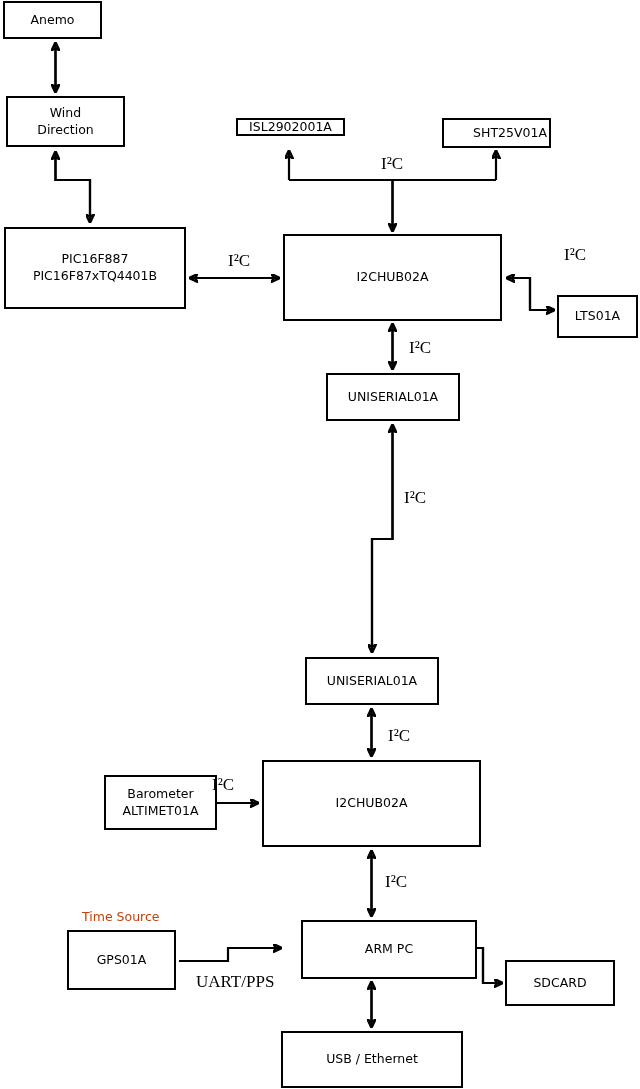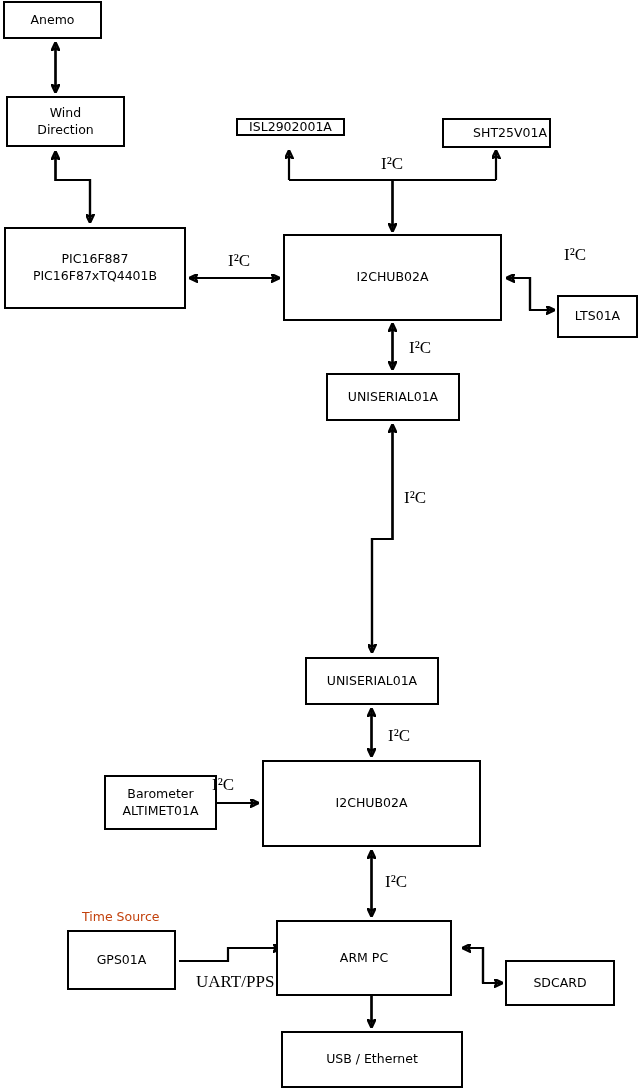--- a/index.html
+++ b/index.html
@@ -165,21 +165,21 @@
 
   <div class="node" style="left:76px; top:775px; width:113px; height:55px;margin-left:28px;">
     <span>Barometer
 ALTIMET01A</span>
   </div>
 
   <div class="node" style="left:67px; top:930px; width:109px; height:60px;">
     <span>GPS01A</span>
   </div>
 
-  <div class="node" style="left:276px; top:920px; width:176px; height:76px;">
+  <div class="node" style="left:301px; top:920px; width:176px; height:59px;">
     <span>ARM PC</span>
   </div>
 
   <div class="node" style="left:281px; top:1031px; width:182px; height:57px;">
     <span>USB / Ethernet</span>
   </div>
 
   <div class="node" style="left:505px; top:960px; width:110px; height:46px;">
     <span>SDCARD</span>
   </div>

